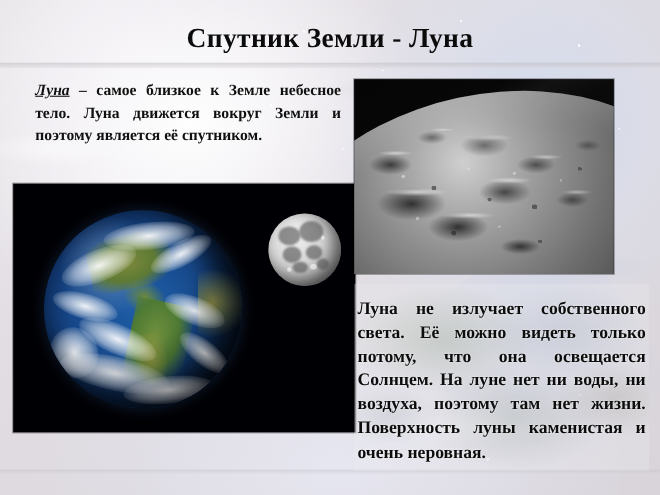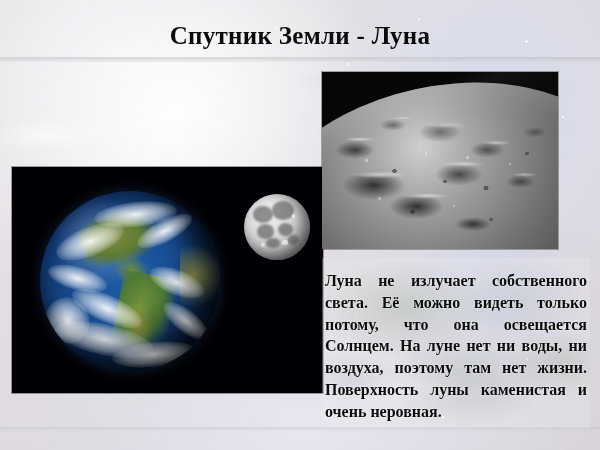--- a/index.html
+++ b/index.html
@@ -289,20 +289,23 @@
     <div class="bg-neb-c"></div>
     <div class="bg-neb-d"></div>
     <div class="bg-marble"></div>
     <div class="bg-stars"></div>
     <div class="bg-band"></div>
     <div class="bg-band2"></div>
   </div>
 
   <div class="title">Спутник Земли - Луна</div>
 
+  <div class="para1">
+    <span class="kw">Луна</span><span> – самое близкое к Земле небесное тело. Луна движется вокруг Земли и поэтому является её спутником.</span>
+  </div>
 
   <div class="earth-panel">
     <div class="earth">
       <div class="c-na"></div>
       <div class="c-ca"></div>
       <div class="c-sa"></div>
       <div class="c-sa2"></div>
       <div class="c-af"></div>
       <div class="cl cl1"></div>
       <div class="cl cl2"></div>

